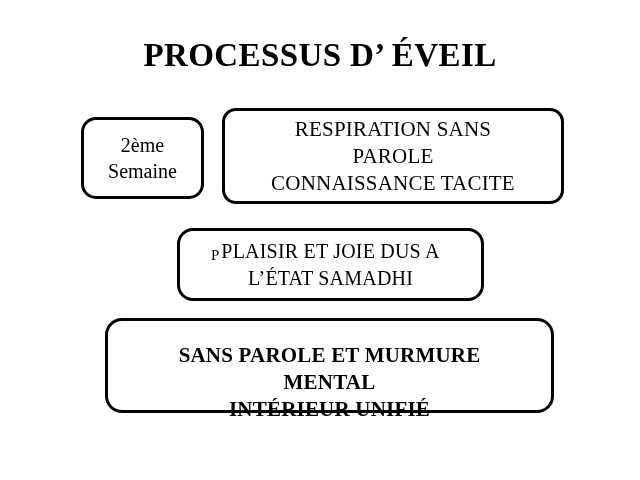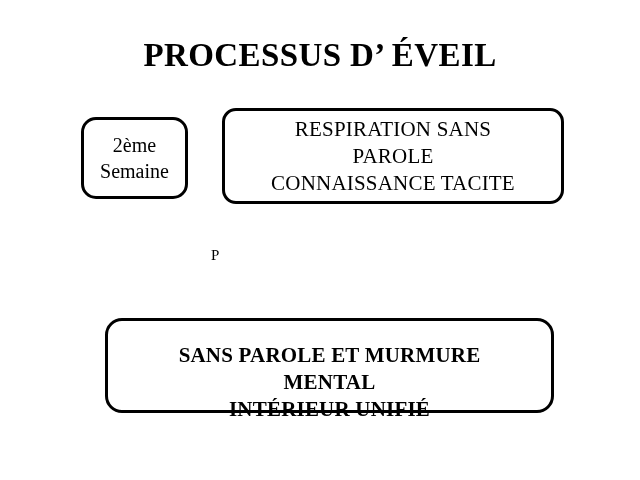--- a/index.html
+++ b/index.html
@@ -49,21 +49,21 @@
     display: block;
     width: 100%;
     white-space: pre-line;
     color: #000000;
   }
 
   
   #box-week {
     left: 81px;
     top: 117px;
-    width: 107px;
+    width: 123px;
     height: 82px;
     border-radius: 15px;
   }
   #box-week .rbox-text {
     font-size: 20px;
     line-height: 26px;
     font-weight: normal;
   }
 
   
@@ -136,20 +136,24 @@
     <span class="rbox-text">2ème
 Semaine</span>
   </div>
 
   <div class="rbox" id="box-respiration">
     <span class="rbox-text">RESPIRATION SANS
 PAROLE
 CONNAISSANCE TACITE</span>
   </div>
 
+  <div class="rbox" id="box-plaisir">
+    <span class="rbox-text">PLAISIR ET JOIE DUS A
+L’ÉTAT  SAMADHI</span>
+  </div>
 
   <div id="stray-glyph">P</div>
 
   <div class="rbox" id="box-sansparole">
     <span class="rbox-text">SANS PAROLE ET MURMURE
 MENTAL
 INTÉRIEUR UNIFIÉ</span>
   </div>
 
 </div>

